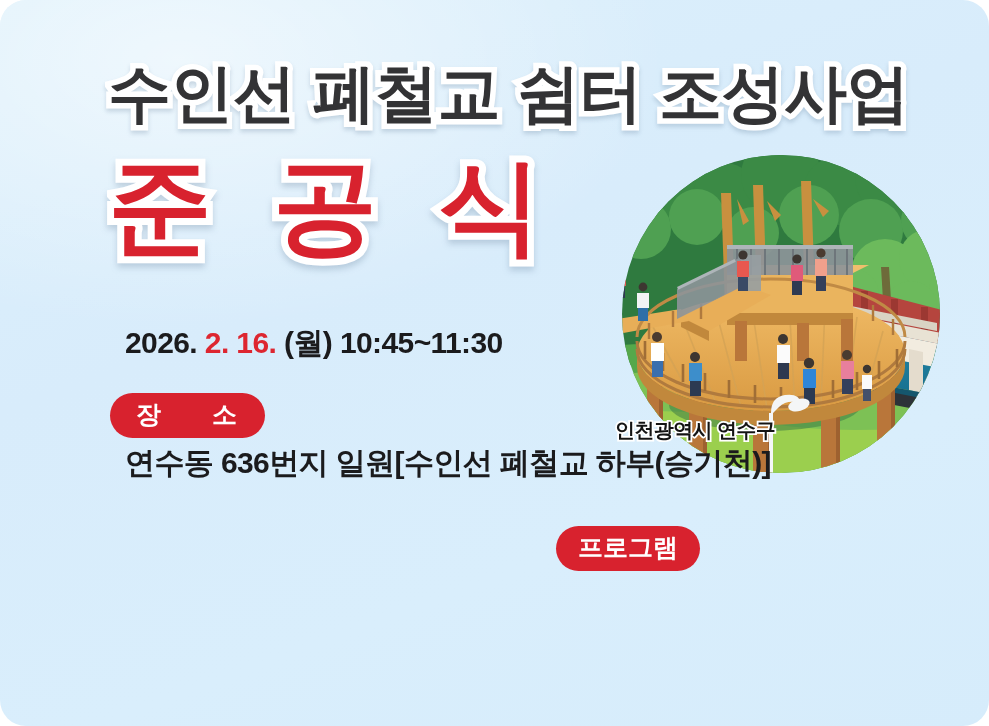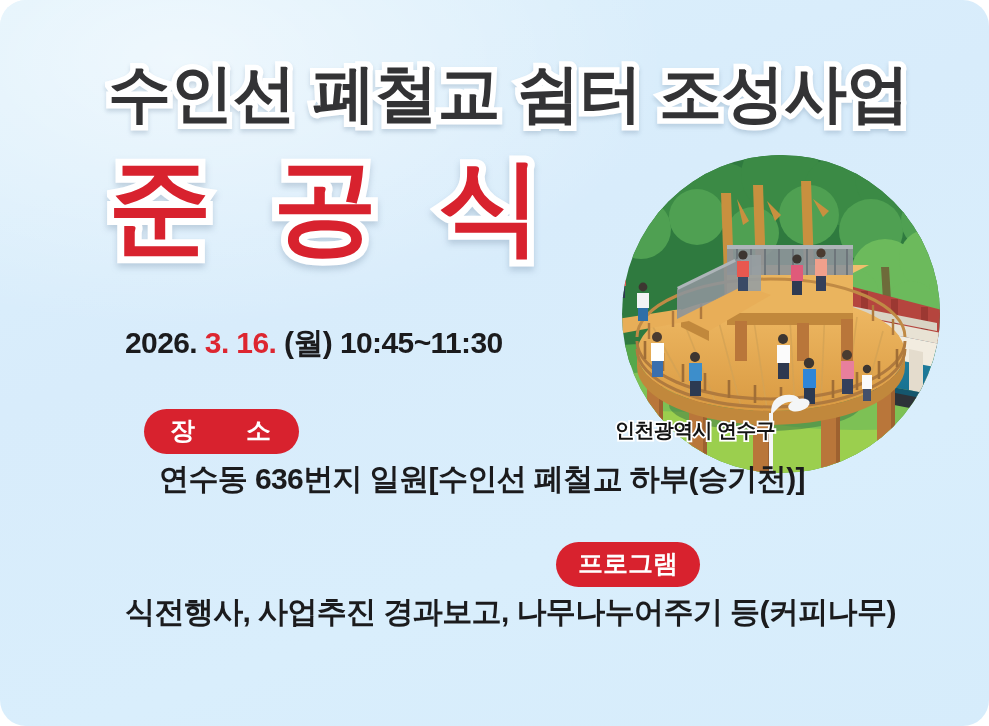--- a/index.html
+++ b/index.html
@@ -100,21 +100,21 @@
     margin: 8px 0 0 125px;
     font-size: 30px;
     font-weight: 800;
     color: #1b1b1d;
     letter-spacing: -0.6px;
     white-space: nowrap;
     line-height: 1.15;
   }
   .detail .red { color: #dd2630; }
   #row-datetime { margin-bottom: 0; }
-  #row-place    { margin-top: 48px; padding-left: 34px; }
+  #row-place    { margin-top: 32px; }
   #row-program  { margin-top: 46px; text-align: right; }
 
   
   #illustration {
     position: absolute;
     left: 585px;
     top: 155px;
     width: 392px;
     height: 318px;
     border-radius: 50%;
@@ -429,27 +429,26 @@
   <div id="logo-caption">인천광역시 연수구</div>
 
   <div id="headline-block">
     <div id="subtitle" class="title-line">수인선 폐철교 쉼터 조성사업</div>
     <div id="maintitle" class="title-line">준 공 식</div>
   </div>
 
   <div id="info">
 
     <div class="info-row" id="row-datetime">
-      <div class="detail"><span>2026. </span><span class="red">3. 16. </span><span>(월) 10:45~11:30</span></div>
+      <div class="detail"><span>2026. </span><span class="red">2. 16. </span><span>(월) 10:45~11:30</span></div>
     </div>
 
     <div class="info-row" id="row-place">
       <span class="badge wide">장     소</span>
       <div class="detail">연수동 636번지 일원[수인선 폐철교 하부(승기천)]</div>
     </div>
 
     <div class="info-row" id="row-program">
       <span class="badge">프로그램</span>
-      <div class="detail">식전행사, 사업추진 경과보고, 나무나누어주기 등(커피나무)</div>
     </div>
 
   </div>
 </div>
 
 </body></html>

